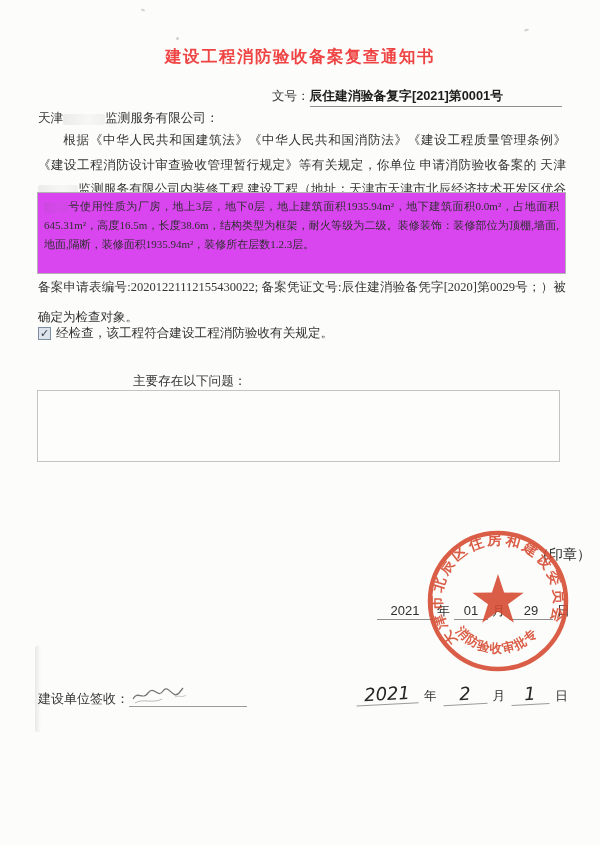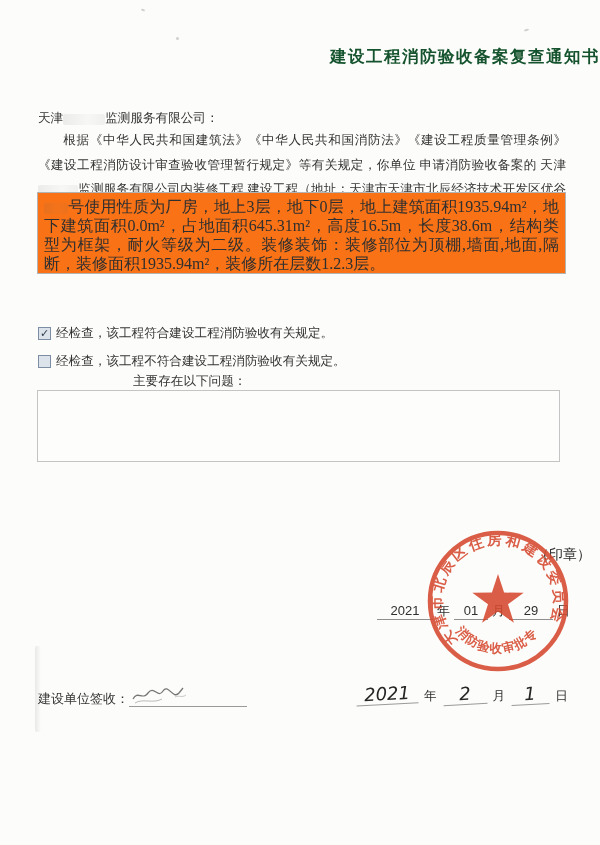--- a/index.html
+++ b/index.html
@@ -5,22 +5,22 @@
   html,body{margin:0;padding:0;background:#e8e8e8;}
   .page{
     position:relative;width:600px;height:845px;margin:0 auto;
     background:#fcfcfa;overflow:hidden;
     font-family:"Liberation Serif","DejaVu Serif",serif;
     color:#343434;
   }
   
   .title{
     position:absolute;top:46px;left:0;width:100%;
-    text-align:right;font-size:16.5px;font-weight:bold;
-    letter-spacing:1.5px;color:#14532d;margin:0;
+    text-align:center;font-size:16.5px;font-weight:bold;
+    letter-spacing:1.5px;color:#ef4444;margin:0;
   }
   .docno-row{position:absolute;top:88px;left:272px;font-size:12.5px;white-space:nowrap;}
   .docno-label{color:#3a3a3a;}
   .docno-value{
     display:inline-block;width:252px;border-bottom:1px solid #8f8f8f;
     font-family:"Liberation Sans","DejaVu Sans",sans-serif;
     font-weight:bold;font-size:12.8px;color:#1c1c1c;padding-bottom:1px;
   }
   
   .addressee{position:absolute;top:110px;left:38px;font-size:12.6px;white-space:nowrap;}
@@ -28,22 +28,22 @@
     display:inline-block;height:11px;vertical-align:middle;border-radius:2px;
     background:linear-gradient(90deg,rgba(90,90,90,.10),rgba(120,120,120,.04) 60%,rgba(90,90,90,.08));
   }
   .intro{
     position:absolute;top:128px;left:38px;width:528px;margin:0;
     font-size:12.6px;line-height:24.5px;text-indent:2em;text-align:justify;
   }
   
   .project-box{
     position:absolute;top:192px;left:37px;width:515px;height:72px;
-    border:1px solid #b3b3b3;background:#f97316;
-    padding:4px 6px;font-size:16px;line-height:19px;color:#2f2f2f;
+    border:1px solid #b3b3b3;background:#d946ef;
+    padding:4px 6px;font-size:11px;line-height:19px;color:#2f2f2f;
     text-align:justify;
   }
   .filing{
     position:absolute;top:272px;left:38px;width:528px;margin:0;
     font-size:12.5px;line-height:30px;text-align:justify;
   }
   
   .check-row{position:absolute;left:38px;font-size:12.6px;display:flex;align-items:center;gap:5px;}
   .check-row.first{top:325px;}
   .check-row.second{top:353px;}
@@ -112,41 +112,41 @@
 
 <div class="page">
 
   <div class="speck a"></div>
   <div class="speck b"></div>
   <div class="speck c"></div>
   <div class="streak"></div>
 
   <h1 class="title">建设工程消防验收备案复查通知书</h1>
 
+  <div class="docno-row">
+    <span class="docno-label">文号：</span><span class="docno-value">辰住建消验备复字[2021]第0001号</span>
+  </div>
 
   <div class="addressee">
     <span>天津</span><span class="redact" style="width:42px"></span><span>监测服务有限公司：</span>
   </div>
 
   <p class="intro">
     <span>根据《中华人民共和国建筑法》《中华人民共和国消防法》《建设工程质量管理条例》《建设工程消防设计审查验收管理暂行规定》等有关规定，你单位 申请消防验收备案的 天津</span><span class="redact" style="width:40px"></span><span>监测服务有限公司内装修工程 建设工程（地址：天津市天津市北辰经济技术开发区优谷新科园</span><span class="redact" style="width:34px"></span><span>；</span>
   </p>
 
   <div class="project-box">
     <span class="redact" style="width:24px"></span><span>号使用性质为厂房，地上3层，地下0层，地上建筑面积1935.94m²，地下建筑面积0.0m²，占地面积645.31m²，高度16.5m，长度38.6m，结构类型为框架，耐火等级为二级。装修装饰：装修部位为顶棚,墙面,地面,隔断，装修面积1935.94m²，装修所在层数1.2.3层。</span>
   </div>
 
+  <p class="filing">备案申请表编号:20201221112155430022; 备案凭证文号:辰住建消验备凭字[2020]第0029号；）被确定为检查对象。</p>
 
   <div class="check-row first">
     <span class="checkbox">✓</span>
     <span>经检查，该工程符合建设工程消防验收有关规定。</span>
-  </div>
-  <div class="check-row second">
-    <span class="checkbox"></span>
-    <span>经检查，该工程不符合建设工程消防验收有关规定。</span>
   </div>
 
   <div class="problems-label">主要存在以下问题：</div>
   <div class="problems-box"></div>
 
 
   <div class="seal-note">（印章）</div>
 
   <svg class="seal" viewBox="-75 -75 150 150">
     <circle cx="0" cy="0" r="68" fill="none" stroke="#d6492f" stroke-width="4.5"></circle>

